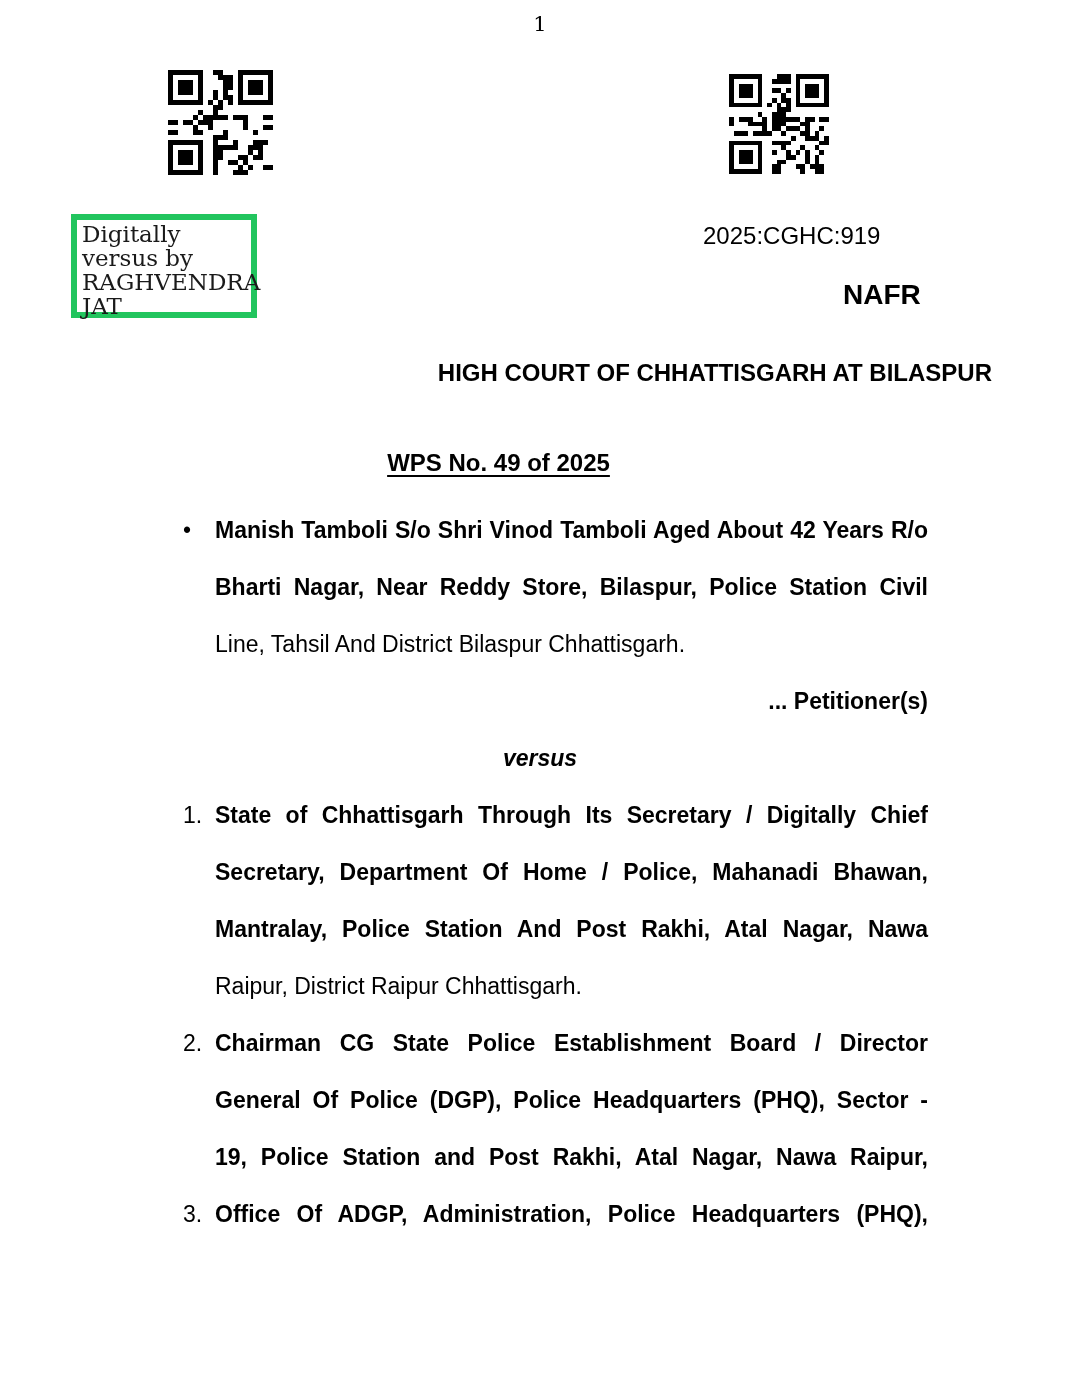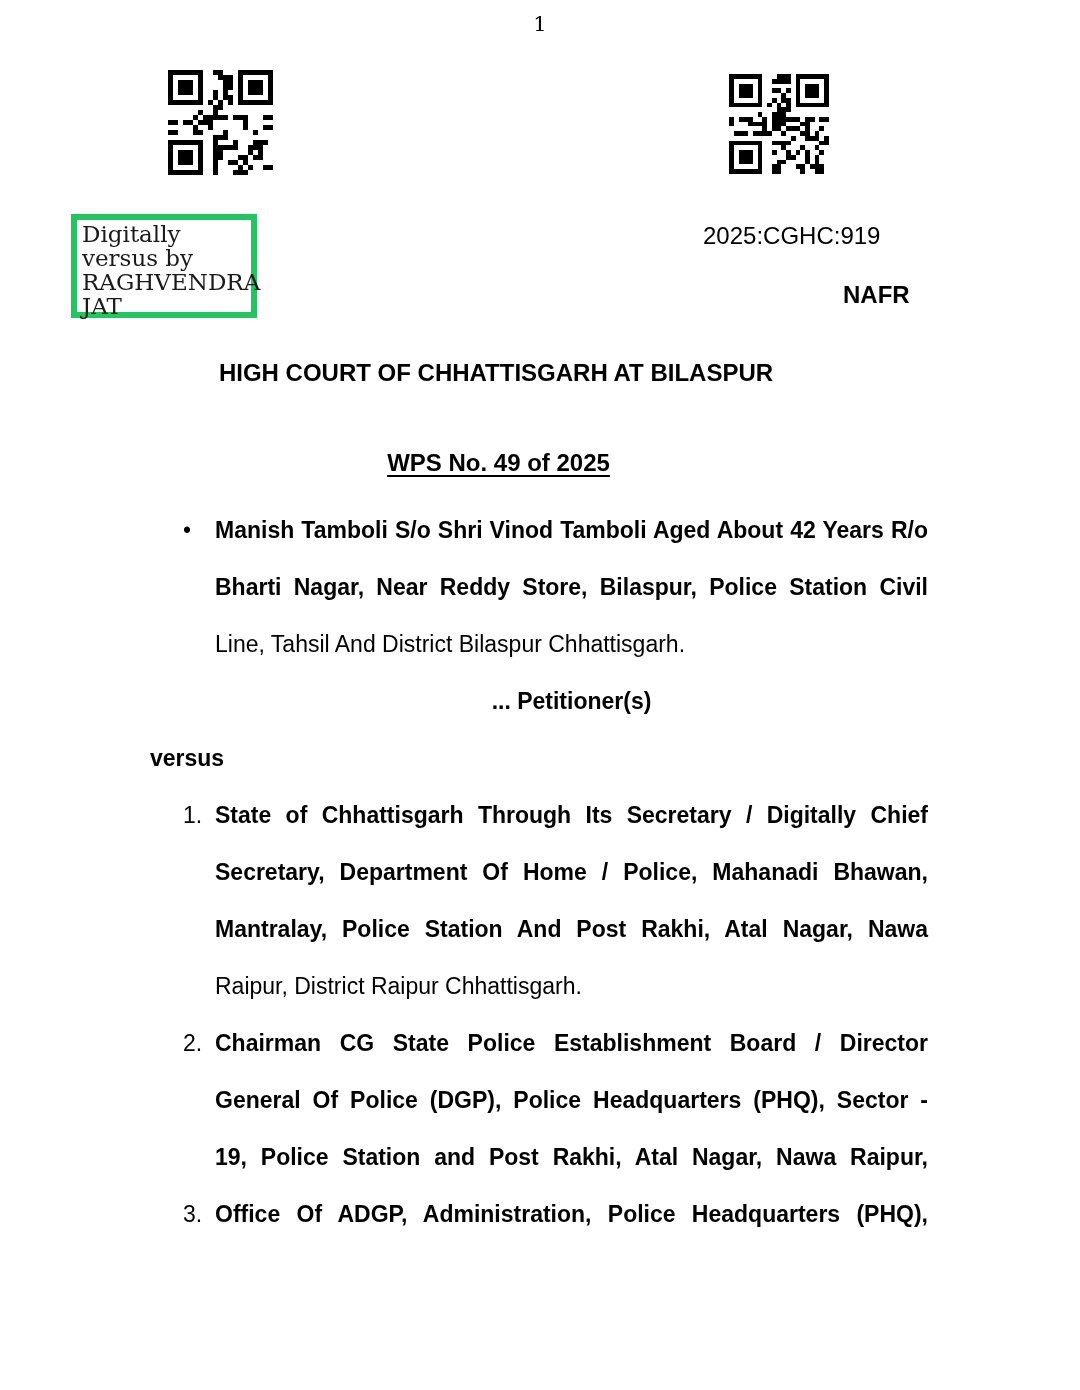--- a/index.html
+++ b/index.html
@@ -35,25 +35,25 @@
     font-size: 23px; line-height: 24px;
     color: #1a1a1a;
   }
   .sig-line { white-space: nowrap; }
   .case-code {
     position: absolute; top: 222px; left: 703px;
     font-size: 24px; line-height: 28px;
   }
   .nafr {
     position: absolute; top: 281px; left: 843px;
-    font-size: 24px; line-height: 28px; font-weight: bold;
+    font-size: 28px; line-height: 28px; font-weight: bold;
   }
   .title {
     position: absolute; top: 359px; left: 0; width: 992px;
-    text-align: center;
+    text-align: right;
     font-size: 24px; line-height: 28px; font-weight: bold;
   }
   .wps {
     position: absolute; top: 449px; left: 0; width: 997px;
     text-align: center;
     font-size: 24px; line-height: 28px; font-weight: bold;
   }
   .wps span {
     text-decoration: underline;
     text-decoration-thickness: 2px;
@@ -64,24 +64,24 @@
     width: 713px;
     font-size: 23px; line-height: 57px;
   }
   .para { position: relative; }
   .marker {
     position: absolute; left: -32px; top: 0;
     line-height: 57px;
   }
   .tline { line-height: 57px; white-space: normal; }
   .fill  { text-align: justify; text-align-last: justify; font-weight: bold; }
-  .right  { text-align: center; font-weight: bold; }
+  .right  { text-align: right; font-weight: bold; }
   .centerpage {
     margin-left: -65px; width: 780px;
-    font-weight: bold;
+    text-align: center; font-weight: bold; font-style: italic;
   }
 </style>
 </head>
 <body>
 
 <div class="page">
 
   <div class="page-number">1</div>
 
   <svg class="qr qr-left" aria-hidden="true" viewBox="0 0 21 21">

